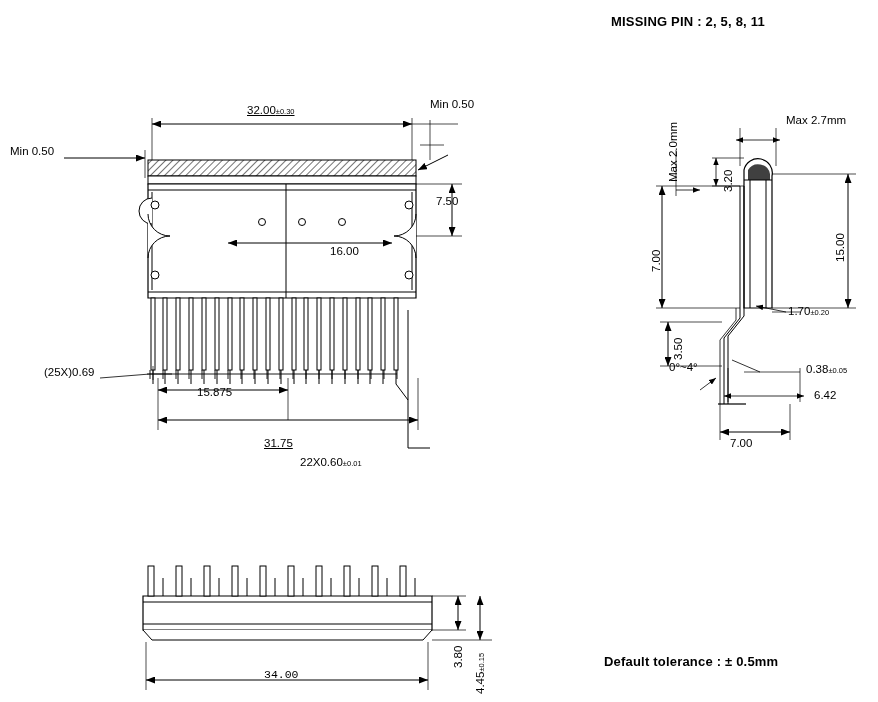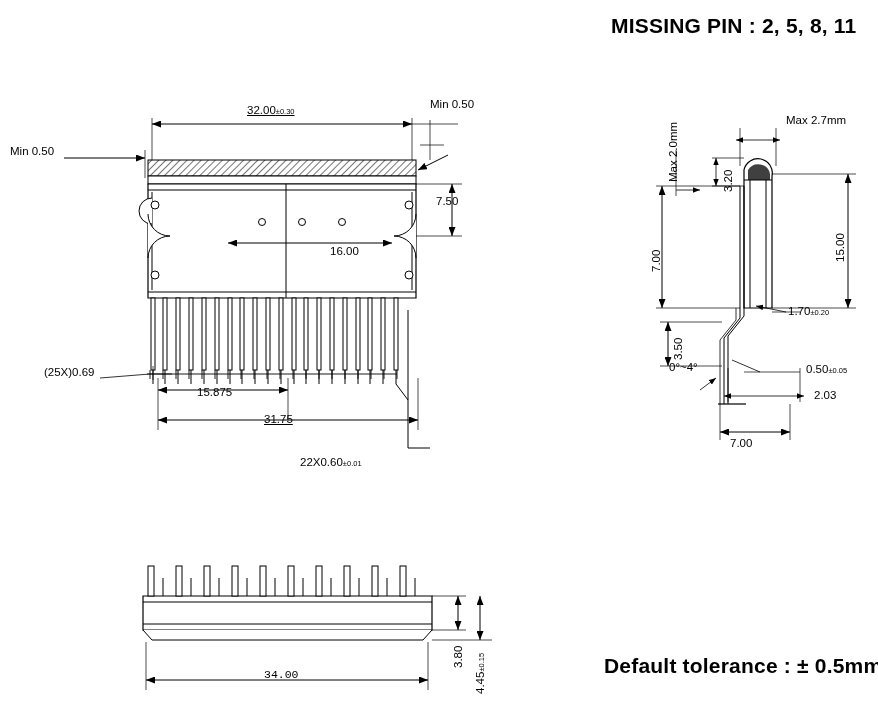--- a/index.html
+++ b/index.html
@@ -15,21 +15,21 @@
     color: #000;
     overflow: hidden;
   }
   .canvas {
     position: absolute;
     left: 0; top: 0;
     width: 878px; height: 702px;
   }
   .note {
     position: absolute;
-    font-size: 21px;
+    font-size: 13px;
     font-weight: bold;
     color: #000;
     white-space: nowrap;
     letter-spacing: 0.2px;
   }
   #missing-pin-note { left: 611px; top: 14px; }
   #tolerance-note { left: 604px; top: 654px; }
 
   .dim {
     position: absolute;
@@ -292,21 +292,21 @@
 <div class="dim" style="left:10px; top:145px;">Min 0.50</div>
 
 <div class="dim" style="left:436px; top:195px;">7.50</div>
 
 <div class="dim" style="left:330px; top:245px;">16.00</div>
 
 <div class="dim" style="left:44px; top:366px;">(25X)0.69</div>
 
 <div class="dim" style="left:197px; top:386px;">15.875</div>
 
-<div class="dim" style="left:264px; top:413px;text-decoration:underline;">31.75</div>
+<div class="dim" style="left:264px; top:437px;text-decoration:underline;">31.75</div>
 
 <div class="dim" style="left:300px; top:456px;text-align:right;">
   <span>22X0.60</span><span class="sub">±0.01</span>
 </div>
 
 <div class="dim rot90" style="left:667px; top:182px;">Max 2.0mm</div>
 
 <div class="dim" style="left:786px; top:114px;">Max 2.7mm</div>
 
 <div class="dim rot90" style="left:722px; top:192px;">3.20</div>
@@ -315,26 +315,26 @@
 
 <div class="dim rot90" style="left:650px; top:272px;">7.00</div>
 
 <div class="dim" style="left:788px; top:305px;">
   <span>1.70</span><span class="sub">±0.20</span>
 </div>
 
 <div class="dim rot90" style="left:672px; top:360px;">3.50</div>
 
 <div class="dim" style="left:806px; top:363px;">
-  <span>0.50</span><span class="sub">±0.05</span>
+  <span>0.38</span><span class="sub">±0.05</span>
 </div>
 
 <div class="dim" style="left:669px; top:361px;text-align:center;">0°~4°</div>
 
-<div class="dim" style="left:814px; top:389px;">2.03</div>
+<div class="dim" style="left:814px; top:389px;">6.42</div>
 
 <div class="dim" style="left:730px; top:437px;">7.00</div>
 
 <div class="dim" style="left:264px; top:668px;font-family:Liberation Mono, monospace;">34.00</div>
 
 <div class="dim rot90" style="left:452px; top:668px;">3.80</div>
 
 <div class="dim rot90" style="left:474px; top:694px;">
   <span>4.45</span><span class="sub">±0.15</span>
 </div>

